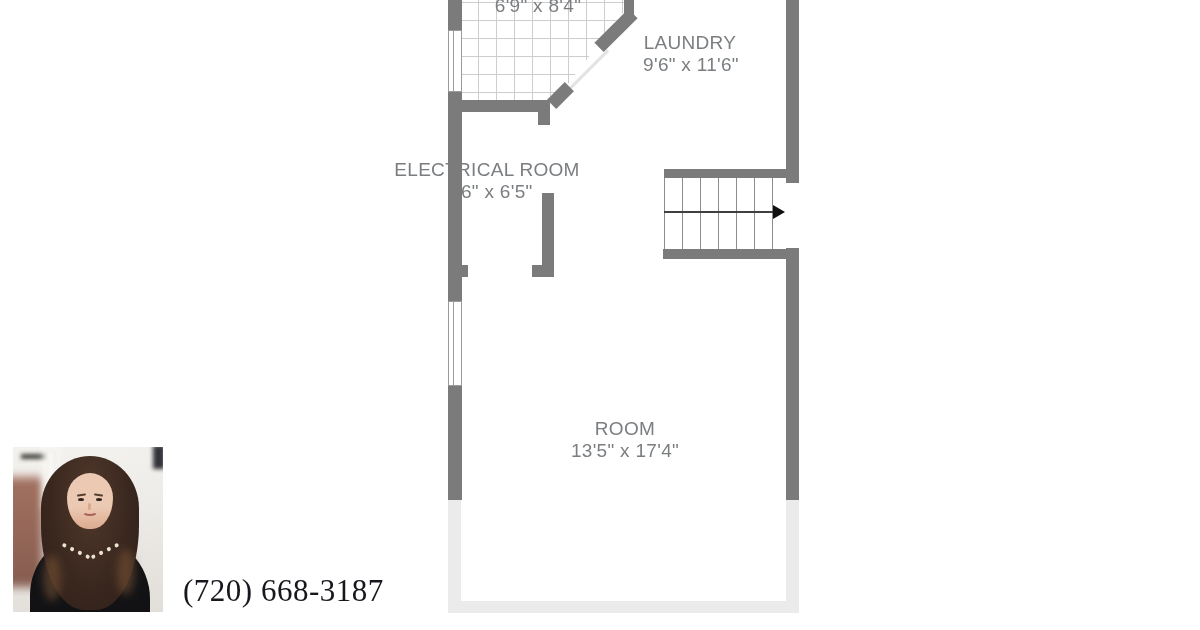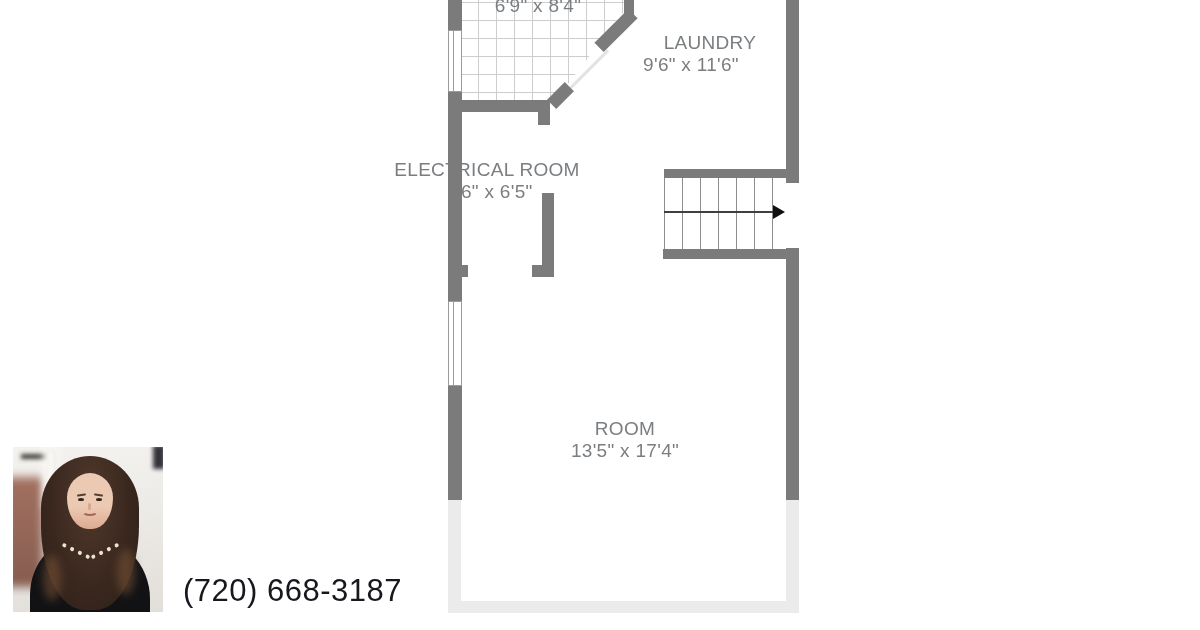--- a/index.html
+++ b/index.html
@@ -29,21 +29,21 @@
   .treads{position:absolute;left:664px;top:178px;width:108px;height:71px;z-index:1;
     background-image:repeating-linear-gradient(to right,#8d8d8d 0,#8d8d8d 1px,transparent 1px,transparent 18px);
     border-right:1px solid #8d8d8d;}
   .arrow-line{position:absolute;left:664px;top:211px;width:110px;height:2px;background:#3f3f3f;z-index:2;}
   .arrow-head{position:absolute;left:773px;top:205px;width:0;height:0;z-index:2;
     border-left:12px solid #101010;border-top:7px solid transparent;border-bottom:7px solid transparent;}
   
   .agent-name{position:absolute;left:183px;top:517px;font-size:45px;font-weight:300;
     color:#17171d;letter-spacing:0.5px;line-height:1.1;z-index:6;white-space:nowrap;}
   .agent-phone{position:absolute;left:183px;top:574px;font-size:31px;font-weight:300;
-    color:#17171d;letter-spacing:0.5px;line-height:1.1;z-index:6;white-space:nowrap;}
+    color:#17171d;letter-spacing:0.5px;line-height:1.1;z-index:6;white-space:nowrap;font-family:Liberation Serif, serif;}
   .photo{position:absolute;left:13px;top:447px;width:150px;height:165px;overflow:hidden;z-index:5;
     background:linear-gradient(175deg,#f4f2ef 0%,#eceae6 45%,#e2ded9 100%);}
   .photo>div{position:absolute;}
   .ph-frame-h{left:8px;top:7px;width:30px;height:5px;background:#3c4038;filter:blur(2px);}
   .ph-frame-v{left:36px;top:5px;width:5px;height:34px;background:#3c4038;filter:blur(2px);}
   .ph-frame-r{left:140px;top:-2px;width:12px;height:24px;background:#33333a;filter:blur(2px);}
   .ph-brick{left:-8px;top:30px;width:38px;height:110px;filter:blur(5px);opacity:.9;
     background:linear-gradient(180deg,#9a6351,#7c4e40);}
   .ph-pillar{left:30px;top:0;width:16px;height:62px;background:#faf8f5;filter:blur(3px);}
   .ph-neck{left:68px;top:74px;width:18px;height:18px;background:#e3b69c;z-index:2;}
@@ -67,21 +67,21 @@
 </head>
 <body>
 
 <div id="canvas">
 
   <div>
 
     <div class="tiles"></div>
 
     <div class="rlabel centered" style="left:538px;top:-5px;">6'9" x 8'4"</div>
-    <div class="rlabel centered" style="left:690px;top:32px;margin-left:20px;">LAUNDRY</div>
+    <div class="rlabel centered" style="left:690px;top:32px;">LAUNDRY</div>
     <div class="rlabel centered" style="left:691px;top:54px;">9'6" x 11'6"</div>
     <div class="rlabel centered" style="left:487px;top:159px;">ELECTRICAL ROOM</div>
     <div class="rlabel" style="left:461px;top:181px;">6" x 6'5"</div>
     <div class="rlabel centered" style="left:625px;top:418px;">ROOM</div>
     <div class="rlabel centered" style="left:625px;top:440px;">13'5" x 17'4"</div>
 
     <div class="treads"></div>
     <div class="arrow-line"></div>
     <div class="arrow-head"></div>
 

